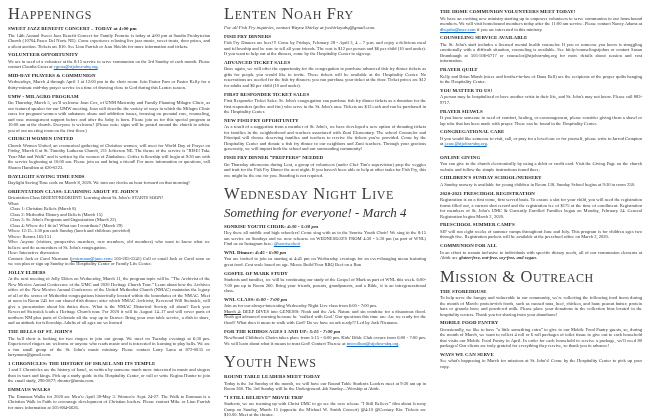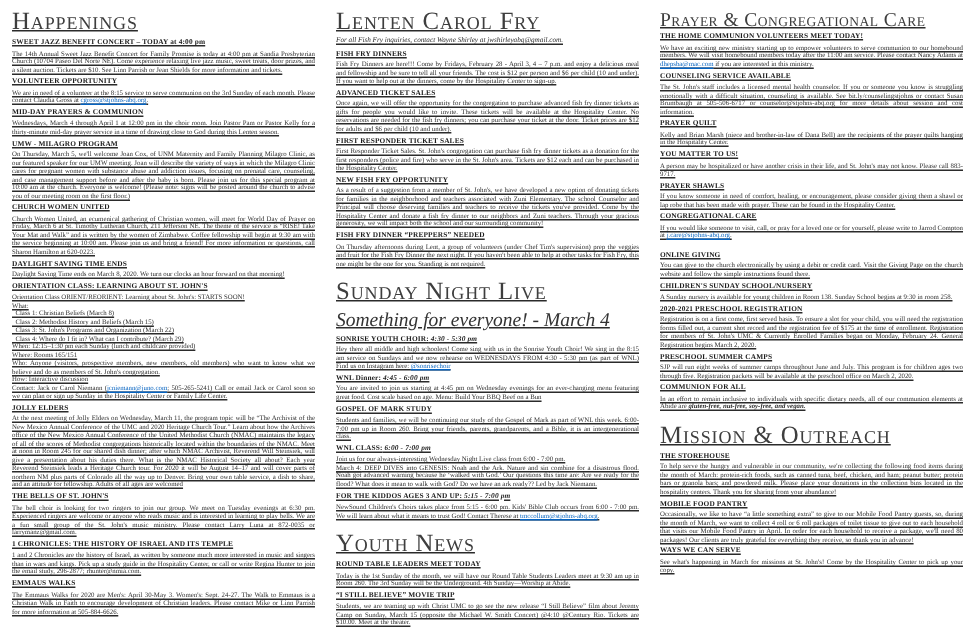--- a/index.html
+++ b/index.html
@@ -7,21 +7,21 @@
     width:650px;height:420px;overflow:hidden;
     font-family:"Liberation Serif","DejaVu Serif",serif;
     color:#2b2b2b;
     -webkit-font-smoothing:antialiased;
   }
   .page{
     box-sizing:border-box;width:650px;height:420px;
     padding:6px 8px 4px 8px;
     display:flex;gap:14px;
   }
-  .col{flex:1 1 0;min-width:0;text-decoration:underline;}
+  .col{flex:1 1 0;min-width:0;}
   .section{margin:0 0 5px 0;}
   .section + .section{margin-top:8px;}
   .sec-head{
     font-family:"Liberation Serif","DejaVu Serif",serif;
     font-variant-caps:small-caps;
     font-weight:400;
     font-size:16.5px;line-height:1.02;
     letter-spacing:.6px;
     color:#3e3e3e;
     margin:0 0 2px 0;
@@ -113,21 +113,21 @@
   </div>
 
   <div class="item">
     <h2 class="item-head">EMMAUS WALKS</h2>
     <p class="item-body">The Emmaus Walks for 2020 are Men's: April 30-May 3. Women's: Sept. 24-27. The Walk to Emmaus is a Christian Walk in Faith to encourage development of Christian leaders. Please contact Mike or Linn Parrish for more information at 505-884-6626.</p>
   </div>
 </div>
 </div>
     <div class="col">
   <div class="section">
-    <h1 class="sec-head">Lenten Carol Fry</h1>
+    <h1 class="sec-head">Lenten Noah Fry</h1>
   <p class="intro">For all Fish Fry inquiries, contact Wayne Shirley at jwshirleyabq@gmail.com.</p>
   <div class="item">
     <h2 class="item-head">FISH FRY DINNERS</h2>
     <p class="item-body">Fish Fry Dinners are here!!! Come by Fridays, February 28 - April 3, 4 – 7 p.m. and enjoy a delicious meal and fellowship and be sure to tell all your friends. The cost is $12 per person and $6 per child (10 and under). If you want to help out at the dinners, come by the Hospitality Center to sign-up.</p>
   </div>
 
   <div class="item">
     <h2 class="item-head">ADVANCED TICKET SALES</h2>
     <p class="item-body">Once again, we will offer the opportunity for the congregation to purchase advanced fish fry dinner tickets as gifts for people you would like to invite. These tickets will be available at the Hospitality Center. No reservations are needed for the fish fry dinners; you can purchase your ticket at the door. Ticket prices are $12 for adults and $6 per child (10 and under).</p>
   </div>
@@ -142,21 +142,21 @@
     <p class="item-body">As a result of a suggestion from a member of St. John's, we have developed a new option of donating tickets for families in the neighborhood and teachers associated with Zuni Elementary. The school Counselor and Principal will choose deserving families and teachers to receive the tickets you've provided. Come by the Hospitality Center and donate a fish fry dinner to our neighbors and Zuni teachers. Through your gracious generosity, we will impact both the school and our surrounding community!</p>
   </div>
 
   <div class="item">
     <h2 class="item-head">FISH FRY DINNER “PREPPERS” NEEDED</h2>
     <p class="item-body">On Thursday afternoons during Lent, a group of volunteers (under Chef Tim's supervision) prep the veggies and fruit for the Fish Fry Dinner the next night. If you haven't been able to help at other tasks for Fish Fry, this one might be the one for you. Standing is not required.</p>
   </div>
 </div>
 
   <div class="section">
-    <h1 class="sec-head">Sunday Night Live</h1>
+    <h1 class="sec-head">Wednesday Night Live</h1>
   <p class="intro large">Something for everyone! - March 4</p>
   <div class="item">
     <h2 class="item-head">SONRISE YOUTH CHOIR:<span class="time">&nbsp;4:30 - 5:30 pm</span></h2>
     <p class="item-body">Hey there all middle and high schoolers! Come sing with us in the Sonrise Youth Choir! We sing in the 8:15 am service on Sundays and we now rehearse on WEDNESDAYS FROM 4:30 - 5:30 pm (as part of WNL) Find us on Instagram here: <span class="lnk">@sonrisechoir</span></p>
   </div>
 
   <div class="item">
     <h2 class="item-head">WNL Dinner:<span class="time">&nbsp;4:45 - 6:00 pm</span></h2>
     <p class="item-body">You are invited to join us starting at 4:45 pm on Wednesday evenings for an ever-changing menu featuring great food. Cost scale based on age. Menu: Build Your BBQ Beef on a Bun</p>
   </div>
@@ -193,21 +193,20 @@
 
   <div class="item">
     <h2 class="item-head">MICHAEL W. SMITH TICKETS</h2>
 
   </div>
 
 </div>
 </div>
     <div class="col">
   <div class="section">
-    <h1 class="sec-head long">Prayer &amp; Congregational Care</h1>
 
   <div class="item">
     <h2 class="item-head">THE HOME COMMUNION VOLUNTEERS MEET TODAY!</h2>
     <p class="item-body">We have an exciting new ministry starting up to empower volunteers to serve communion to our homebound members. We will visit homebound members today after the 11:00 am service. Please contact Nancy Adams at <span class="lnk">dhepsba@mac.com</span> if you are interested in this ministry.</p>
   </div>
 
   <div class="item">
     <h2 class="item-head">COUNSELING SERVICE AVAILABLE</h2>
     <p class="item-body">The St. John's staff includes a licensed mental health counselor. If you or someone you know is struggling emotionally with a difficult situation, counseling is available. See bit.ly/counselingstjohns or contact Susan Brumbaugh at 505-506-6717 or counselor@stjohns-abq.org for more details about session and cost information.</p>
   </div>

